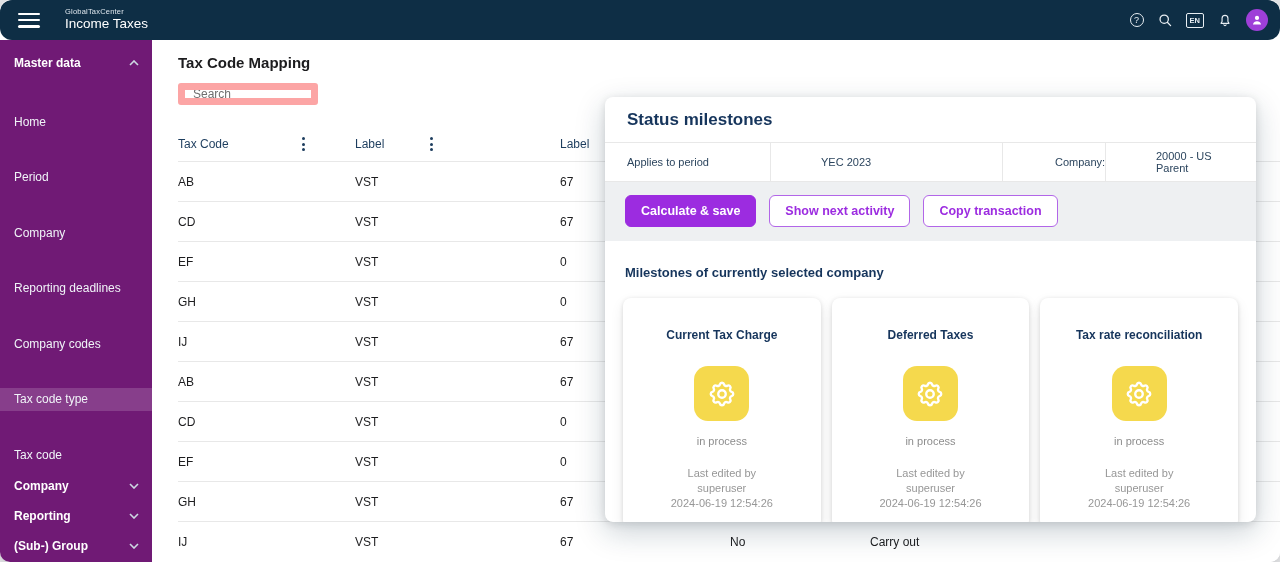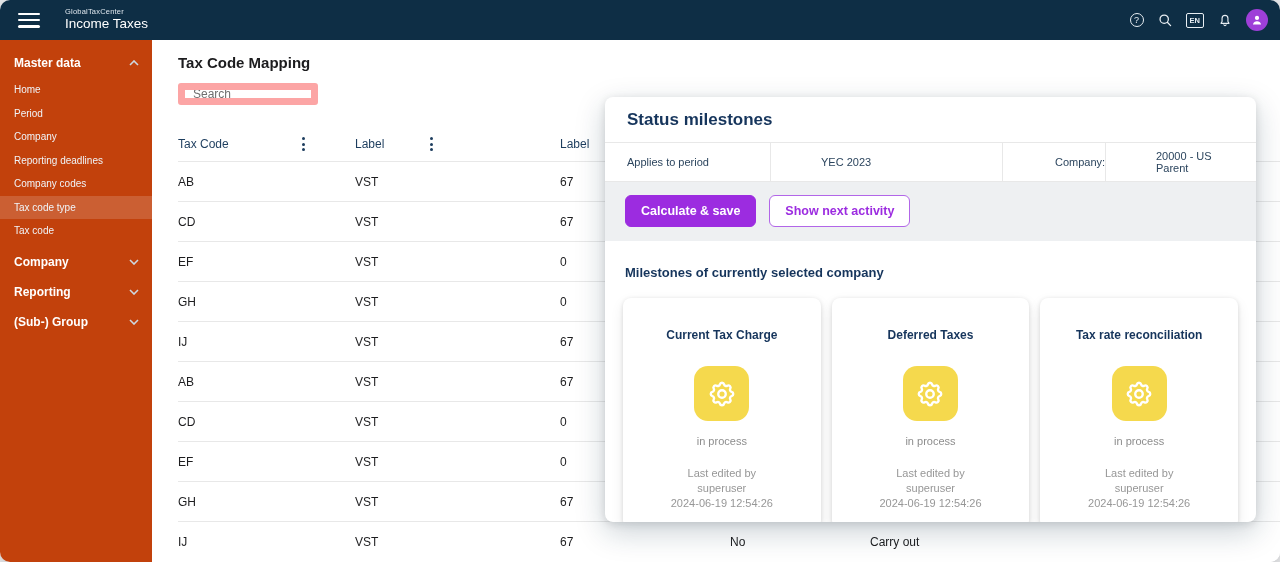--- a/index.html
+++ b/index.html
@@ -2,45 +2,45 @@
 <html><head>
 <meta charset="utf-8">
 <style>
   * { margin:0; padding:0; box-sizing:border-box; }
   html,body { background:#e9eaec; font-family:"Liberation Sans", sans-serif; }
   .page{ position:relative; width:1280px; height:562px; background:#fff; border-radius:10px;
          overflow:hidden; box-shadow:0 4px 18px rgba(0,0,0,.18); }
 
   
   .topbar{ position:absolute; left:0; top:0; width:100%; height:40px; background:#0e2e45;
-           display:flex; align-items:center; color:#fff; z-index:10; }
+           display:flex; align-items:center; color:#fff; z-index:10;border-radius:12px; }
   .hamburger{ width:22px; height:15px; margin-left:18px; display:flex; flex-direction:column;
               justify-content:space-between; cursor:pointer; }
   .hamburger span{ display:block; height:2.5px; background:#fff; border-radius:2px; }
   .brand{ margin-left:25px; line-height:1.1; }
   .brand-small{ font-size:7.5px; letter-spacing:.2px; color:#dfe7ee; }
   .brand-large{ font-size:13.5px; color:#fff; }
   .top-icons{ margin-left:auto; margin-right:12px; display:flex; align-items:center; gap:13px; }
   .help-icon{ width:14px; height:14px; border:1.2px solid #e8eef3; border-radius:50%;
               font-size:9px; display:flex; align-items:center; justify-content:center; color:#e8eef3; }
   .lang-badge{ border:1.2px solid #e8eef3; border-radius:2px; font-size:7.5px; font-weight:bold;
                padding:2px 3px; color:#e8eef3; }
   .avatar{ width:22px; height:22px; border-radius:50%; background:#9e3fd8; display:flex;
            align-items:center; justify-content:center; }
 
   
-  .sidebar{ position:absolute; left:0; top:40px; bottom:0; width:152px; background:#c2410c;
+  .sidebar{ position:absolute; left:0; top:40px; bottom:0; width:152px; background:#701a75;
             color:#eef3f7; padding-top:8px; z-index:9; }
   .side-section{ height:30px; padding:0 13px 0 14px; display:flex; align-items:center;
                  justify-content:space-between; font-size:12px; font-weight:bold; color:#fff; cursor:pointer; }
   .side-section.gap{ margin-top:4px; }
   .chev{ width:10px; height:6px; stroke:#cdd9e2; stroke-width:1.6; fill:none; }
   .chev.up{ transform:rotate(180deg); }
-  .side-item{ height:23.5px; padding:0 14px; display:flex; align-items:center; font-size:10px;
-              color:#f0f4f8; cursor:pointer; }
+  .side-item{ height:23.5px; padding:0 14px; display:flex; align-items:center; font-size:12px;
+              color:#f0f4f8; cursor:pointer;margin-top:32px; }
   .side-item.selected{ background:rgba(255,255,255,.16); }
 
   
   .content{ position:absolute; left:152px; top:40px; right:0; bottom:0; background:#fff;
             padding:14px 0 0 26px; }
   .page-title{ font-size:15px; font-weight:bold; color:#1c1c1e; line-height:18px; }
   .search-input{ display:block; margin-top:11px; width:140px; height:22px; border:7px solid #fca5a5;
                  border-radius:3px; font-size:12px; padding:0 8px; color:#333; outline:none;
                  font-family:"Liberation Sans", sans-serif; }
   .search-input::placeholder{ color:#6f6f6f; }
@@ -276,20 +276,21 @@
     <div class="m-title">Status milestones</div>
     <div class="m-info">
       <div class="c1">Applies to period</div>
       <div class="c2">YEC 2023</div>
       <div class="c3">Company:</div>
       <div class="c4">20000 - US Parent</div>
     </div>
     <div class="m-actions">
       <button class="btn btn-primary">Calculate &amp; save</button>
       <button class="btn btn-outline">Show next activity</button>
+      <button class="btn btn-outline">Copy transaction</button>
     </div>
     <div class="m-body">
       <div class="m-subtitle">Milestones of currently selected company</div>
       <div class="cards">
 
         <div class="card">
           <div class="card-title">Current Tax Charge</div>
           <div class="card-icon">
             <svg width="30" height="30" viewBox="0 0 24 24" fill="none" stroke="#fff" stroke-width="1.9" stroke-linecap="round" stroke-linejoin="round">
                 <path d="M10.325 4.317c.426-1.756 2.924-1.756 3.35 0a1.724 1.724 0 0 0 2.573 1.066c1.543-.94 3.31.826 2.37 2.37a1.724 1.724 0 0 0 1.065 2.572c1.756.426 1.756 2.924 0 3.35a1.724 1.724 0 0 0-1.066 2.573c.94 1.543-.826 3.31-2.37 2.37a1.724 1.724 0 0 0-2.572 1.065c-.426 1.756-2.924 1.756-3.35 0a1.724 1.724 0 0 0-2.573-1.066c-1.543.94-3.31-.826-2.37-2.37a1.724 1.724 0 0 0-1.065-2.572c-1.756-.426-1.756-2.924 0-3.35a1.724 1.724 0 0 0 1.066-2.573c-.94-1.543.826-3.31 2.37-2.37 1 .608 2.296.07 2.572-1.065z"></path>

